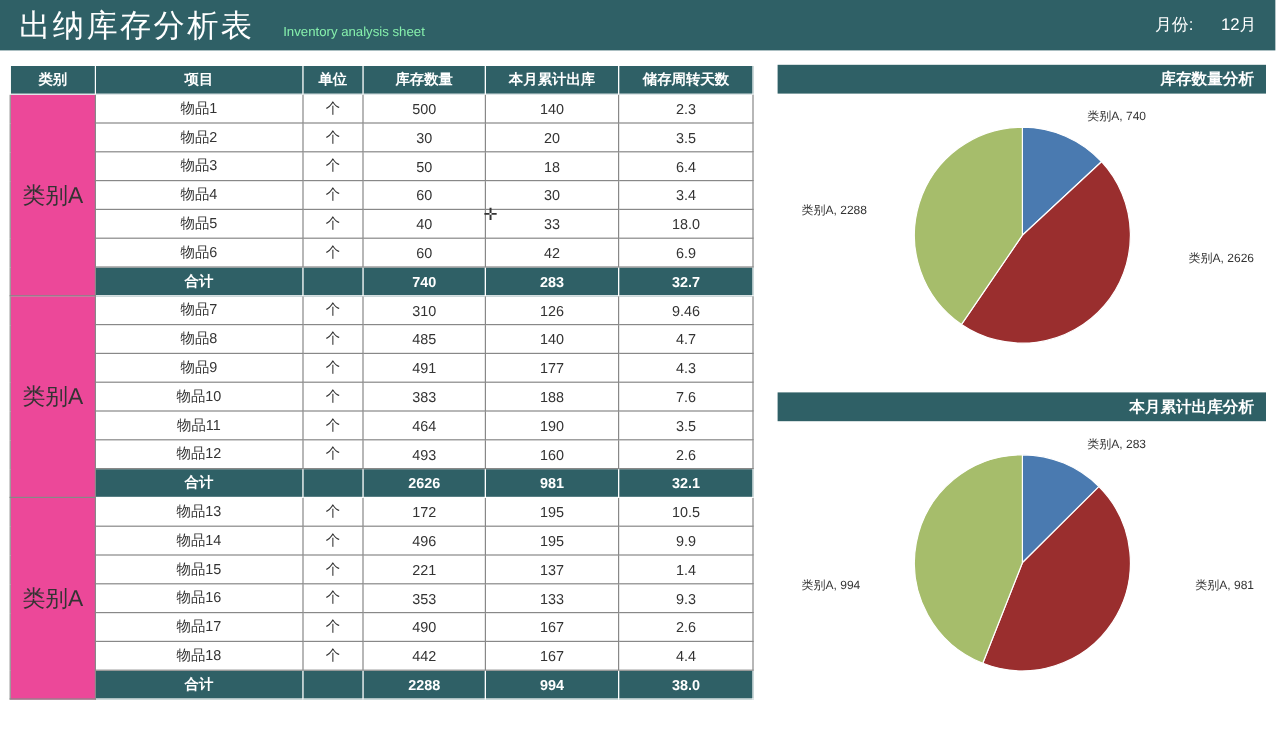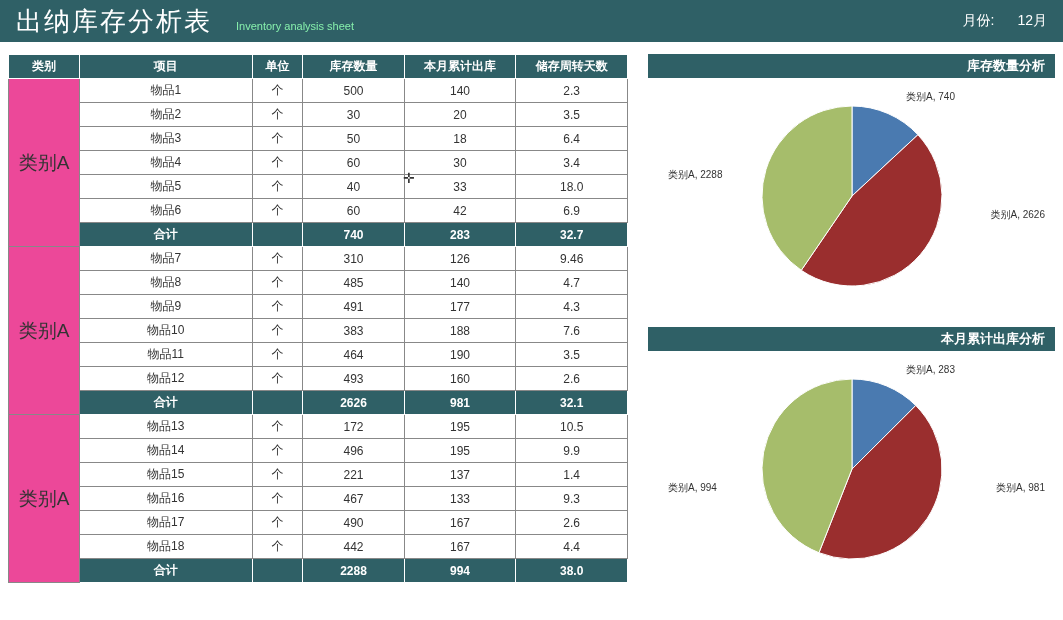--- a/index.html
+++ b/index.html
@@ -184,21 +184,21 @@
           <tr>
             <td>物品15</td>
             <td>个</td>
             <td>221</td>
             <td>137</td>
             <td>1.4</td>
           </tr>
           <tr>
             <td>物品16</td>
             <td>个</td>
-            <td>467</td>
+            <td>353</td>
             <td>133</td>
             <td>9.3</td>
           </tr>
           <tr>
             <td>物品17</td>
             <td>个</td>
             <td>490</td>
             <td>167</td>
             <td>2.6</td>
           </tr>

